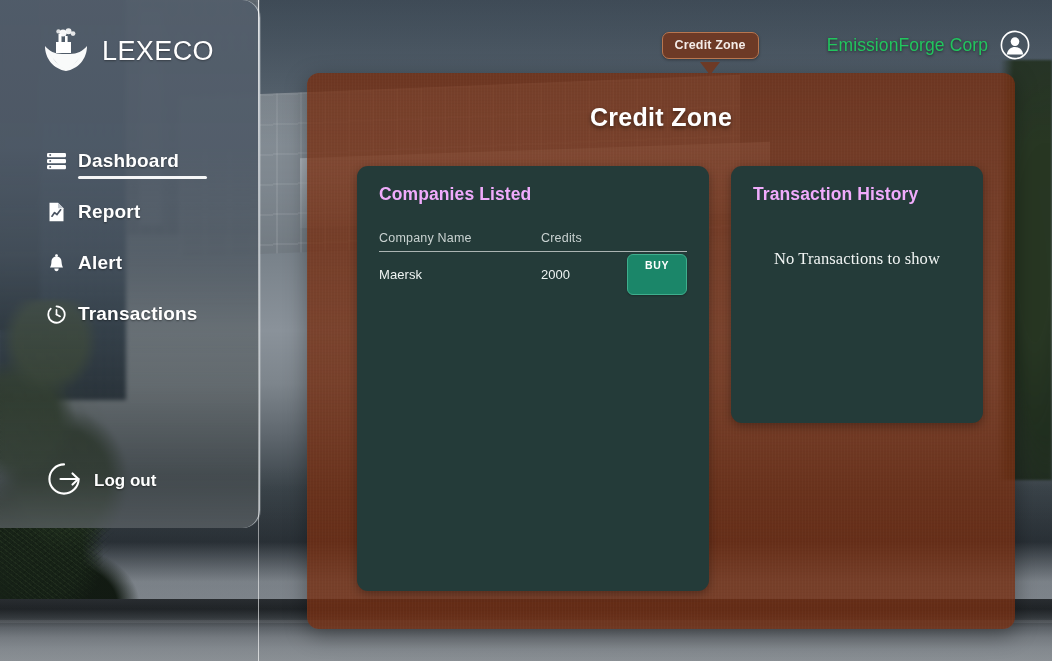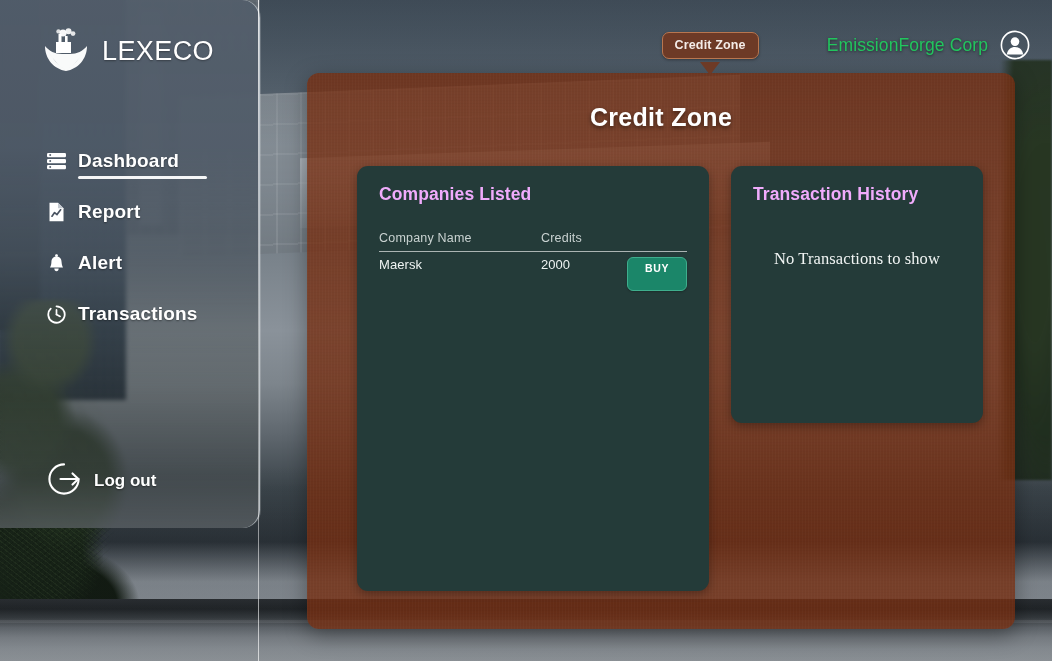--- a/index.html
+++ b/index.html
@@ -228,21 +228,21 @@
     font-size:17.5px; font-weight:bold; color:#f0abfc; letter-spacing:.1px;
   }
 
   
   .tbl { position:absolute; left:22px; top:52px; width:308px;margin-top:12px; }
   .tbl-head {
     display:flex; align-items:center; height:22px;
     border-bottom:1px solid rgba(255,255,255,.62);
     padding-bottom:5px;
   }
-  .tbl-row { display:flex; height:34px; margin-top:5px; }
+  .tbl-row { display:flex; align-items:center; height:34px; margin-top:5px; }
   .col-name   { width:162px; }
   .col-credit { width:72px; }
   .col-act    { width:74px; display:flex; justify-content:flex-end; }
 
   .th { font-size:12.5px; color:#c9d2d1; letter-spacing:.2px; }
   .td { font-size:13px; color:#eef3f2; letter-spacing:.1px; }
   .td-credit { font-size:13px; color:#eef3f2; }
 
   .buy-btn {
     background:#1b8669; border:1px solid #3fae8d; border-radius:6px;

